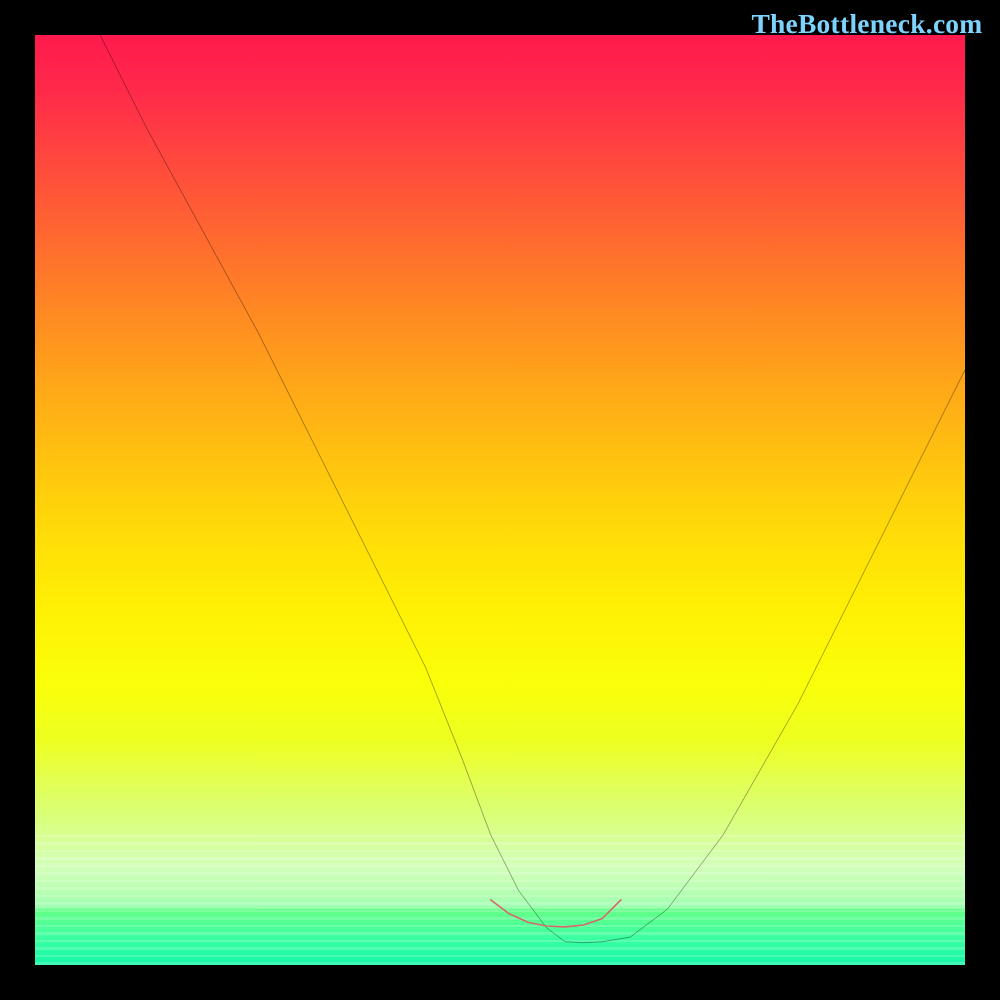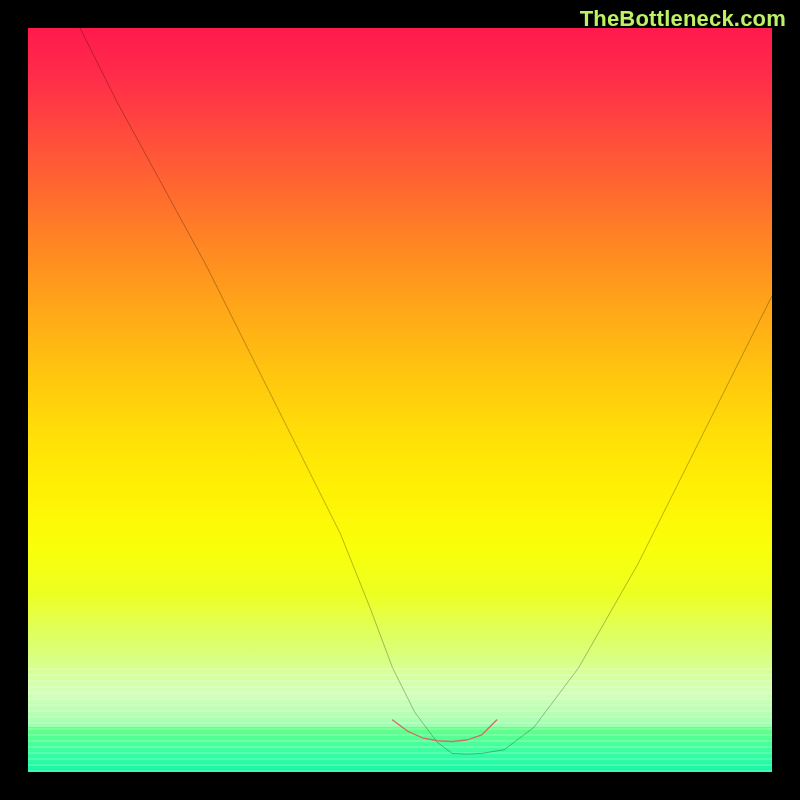--- a/index.html
+++ b/index.html
@@ -75,25 +75,26 @@
       rgba(255,255,255,0.18) 2px,
       rgba(255,255,255,0) 2px,
       rgba(255,255,255,0) 6px
     );
     pointer-events: none;
   }
   .watermark {
     position: absolute;
     top: 6px;
     right: 14px;
-    color: #bef264;
+    color: #7dd3fc;
     font-size: 22px;
     font-weight: 600;
     letter-spacing: 0.2px;
     user-select: none;
+    font-family: Liberation Serif, serif;
   }
   svg.curve {
     position: absolute;
     inset: 0;
     width: 100%;
     height: 100%;
     overflow: visible;
   }
 </style>
 </head>

